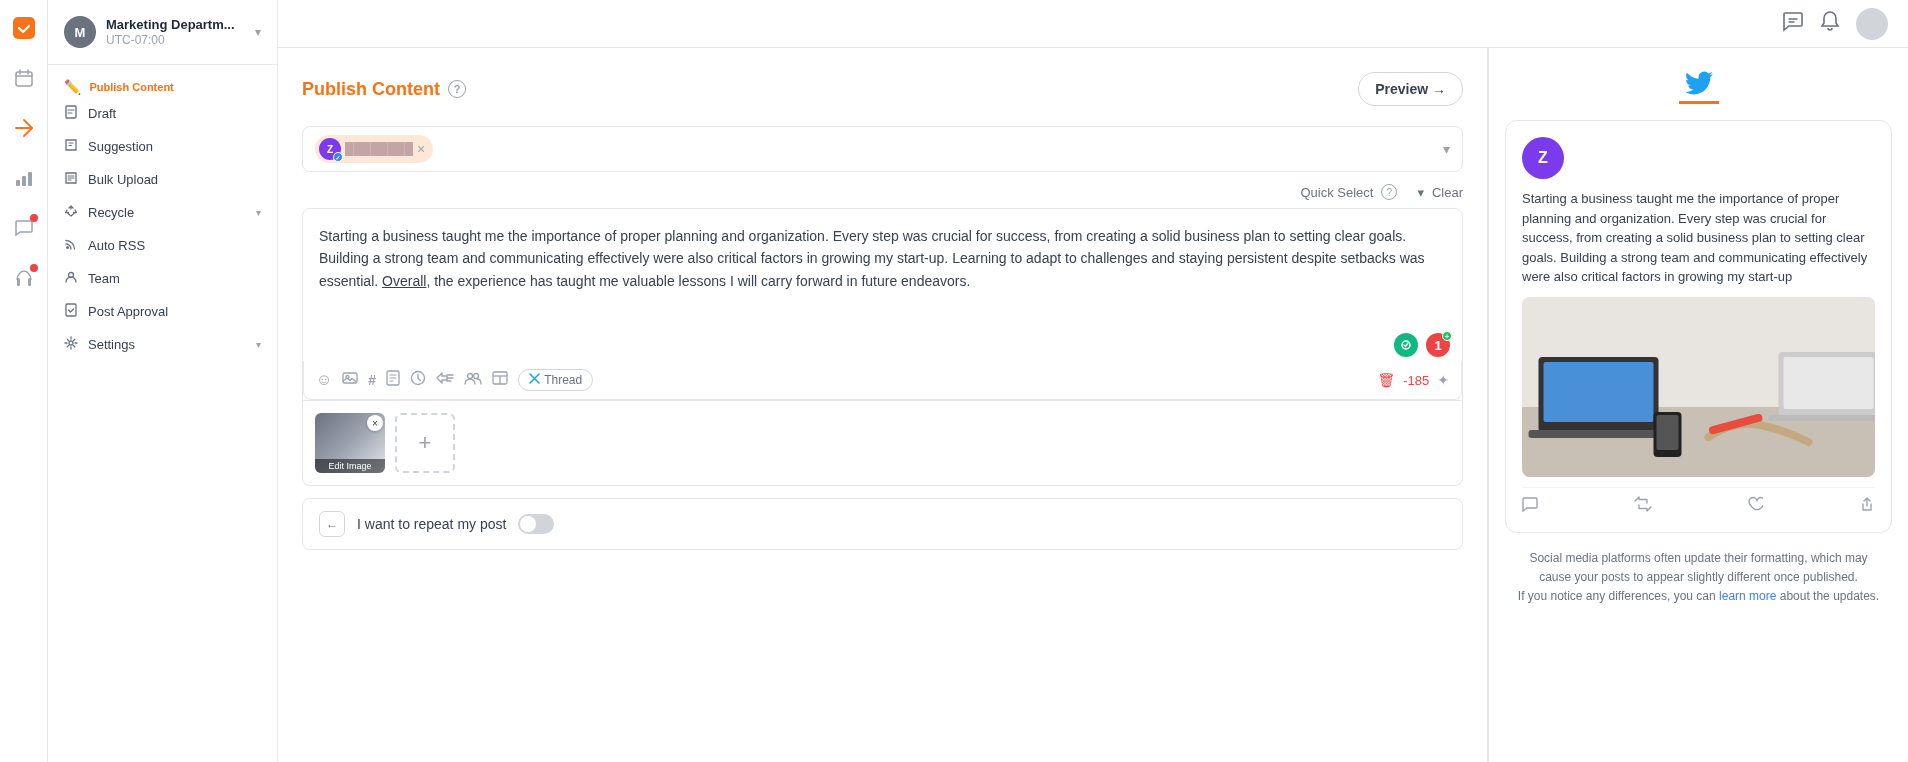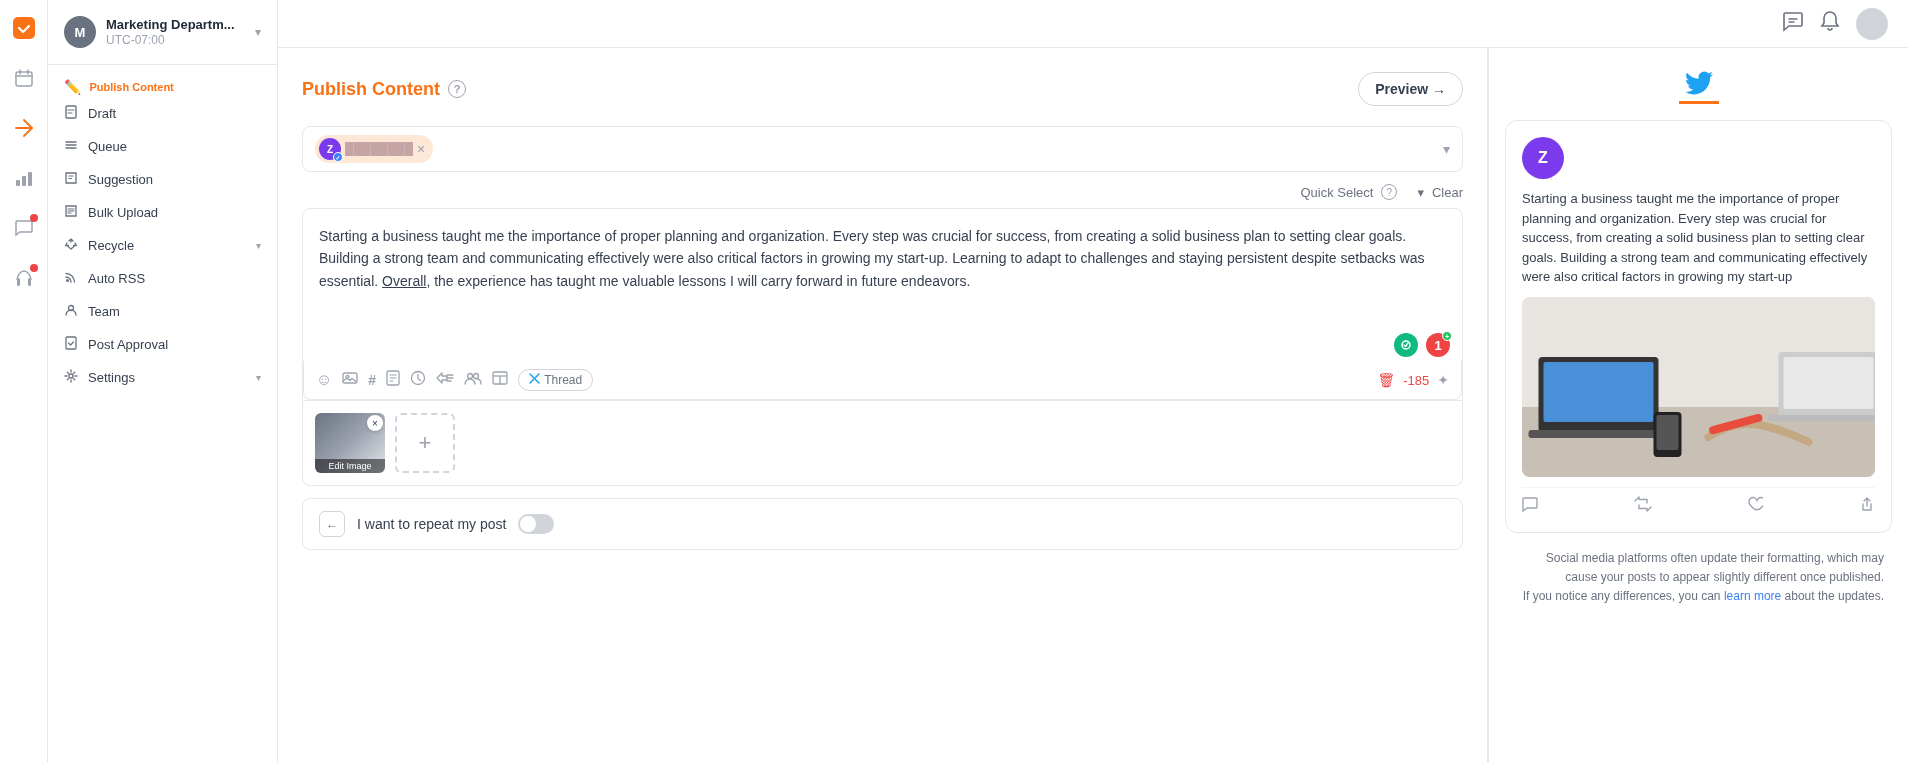--- a/index.html
+++ b/index.html
@@ -531,21 +531,21 @@
     }
     .tweet-action-icon {
       font-size: 16px;
       color: #9ca3af;
       cursor: pointer;
     }
 
     .notice-text {
       font-size: 12px;
       color: #6b7280;
-      text-align: right;
+      text-align: center;
       margin-top: 16px;
       line-height: 1.6;
       padding: 0 8px;
     }
     .notice-text a {
       color: #3b82f6;
       text-decoration: none;
     }
 
     .text-editor-wrapper {
@@ -628,28 +628,20 @@
   <div class="sidebar-nav-item">
     <span class="nav-icon">
       <svg width="14" height="14" viewBox="0 0 14 14" fill="none">
           <rect x="2" y="1" width="10" height="12" rx="1" stroke="#6b7280" stroke-width="1.4"></rect>
           <path d="M4 5h6M4 8h4" stroke="#6b7280" stroke-width="1.2" stroke-linecap="round"></path>
         </svg>
     </span>
     <span>Draft</span>
   </div>
 
-  <div class="sidebar-nav-item">
-    <span class="nav-icon">
-      <svg width="14" height="14" viewBox="0 0 14 14" fill="none">
-          <path d="M2 4h10M2 7h10M2 10h10" stroke="#6b7280" stroke-width="1.4" stroke-linecap="round"></path>
-        </svg>
-    </span>
-    <span>Queue</span>
-  </div>
 
   <div class="sidebar-nav-item">
     <span class="nav-icon">
       <svg width="14" height="14" viewBox="0 0 14 14" fill="none">
           <path d="M2 2h10v10H2z" stroke="#6b7280" stroke-width="1.3" fill="none"></path>
           <path d="M5 5h4M5 7.5h2.5" stroke="#6b7280" stroke-width="1.2" stroke-linecap="round"></path>
         </svg>
     </span>
     <span>Suggestion</span>
   </div>

